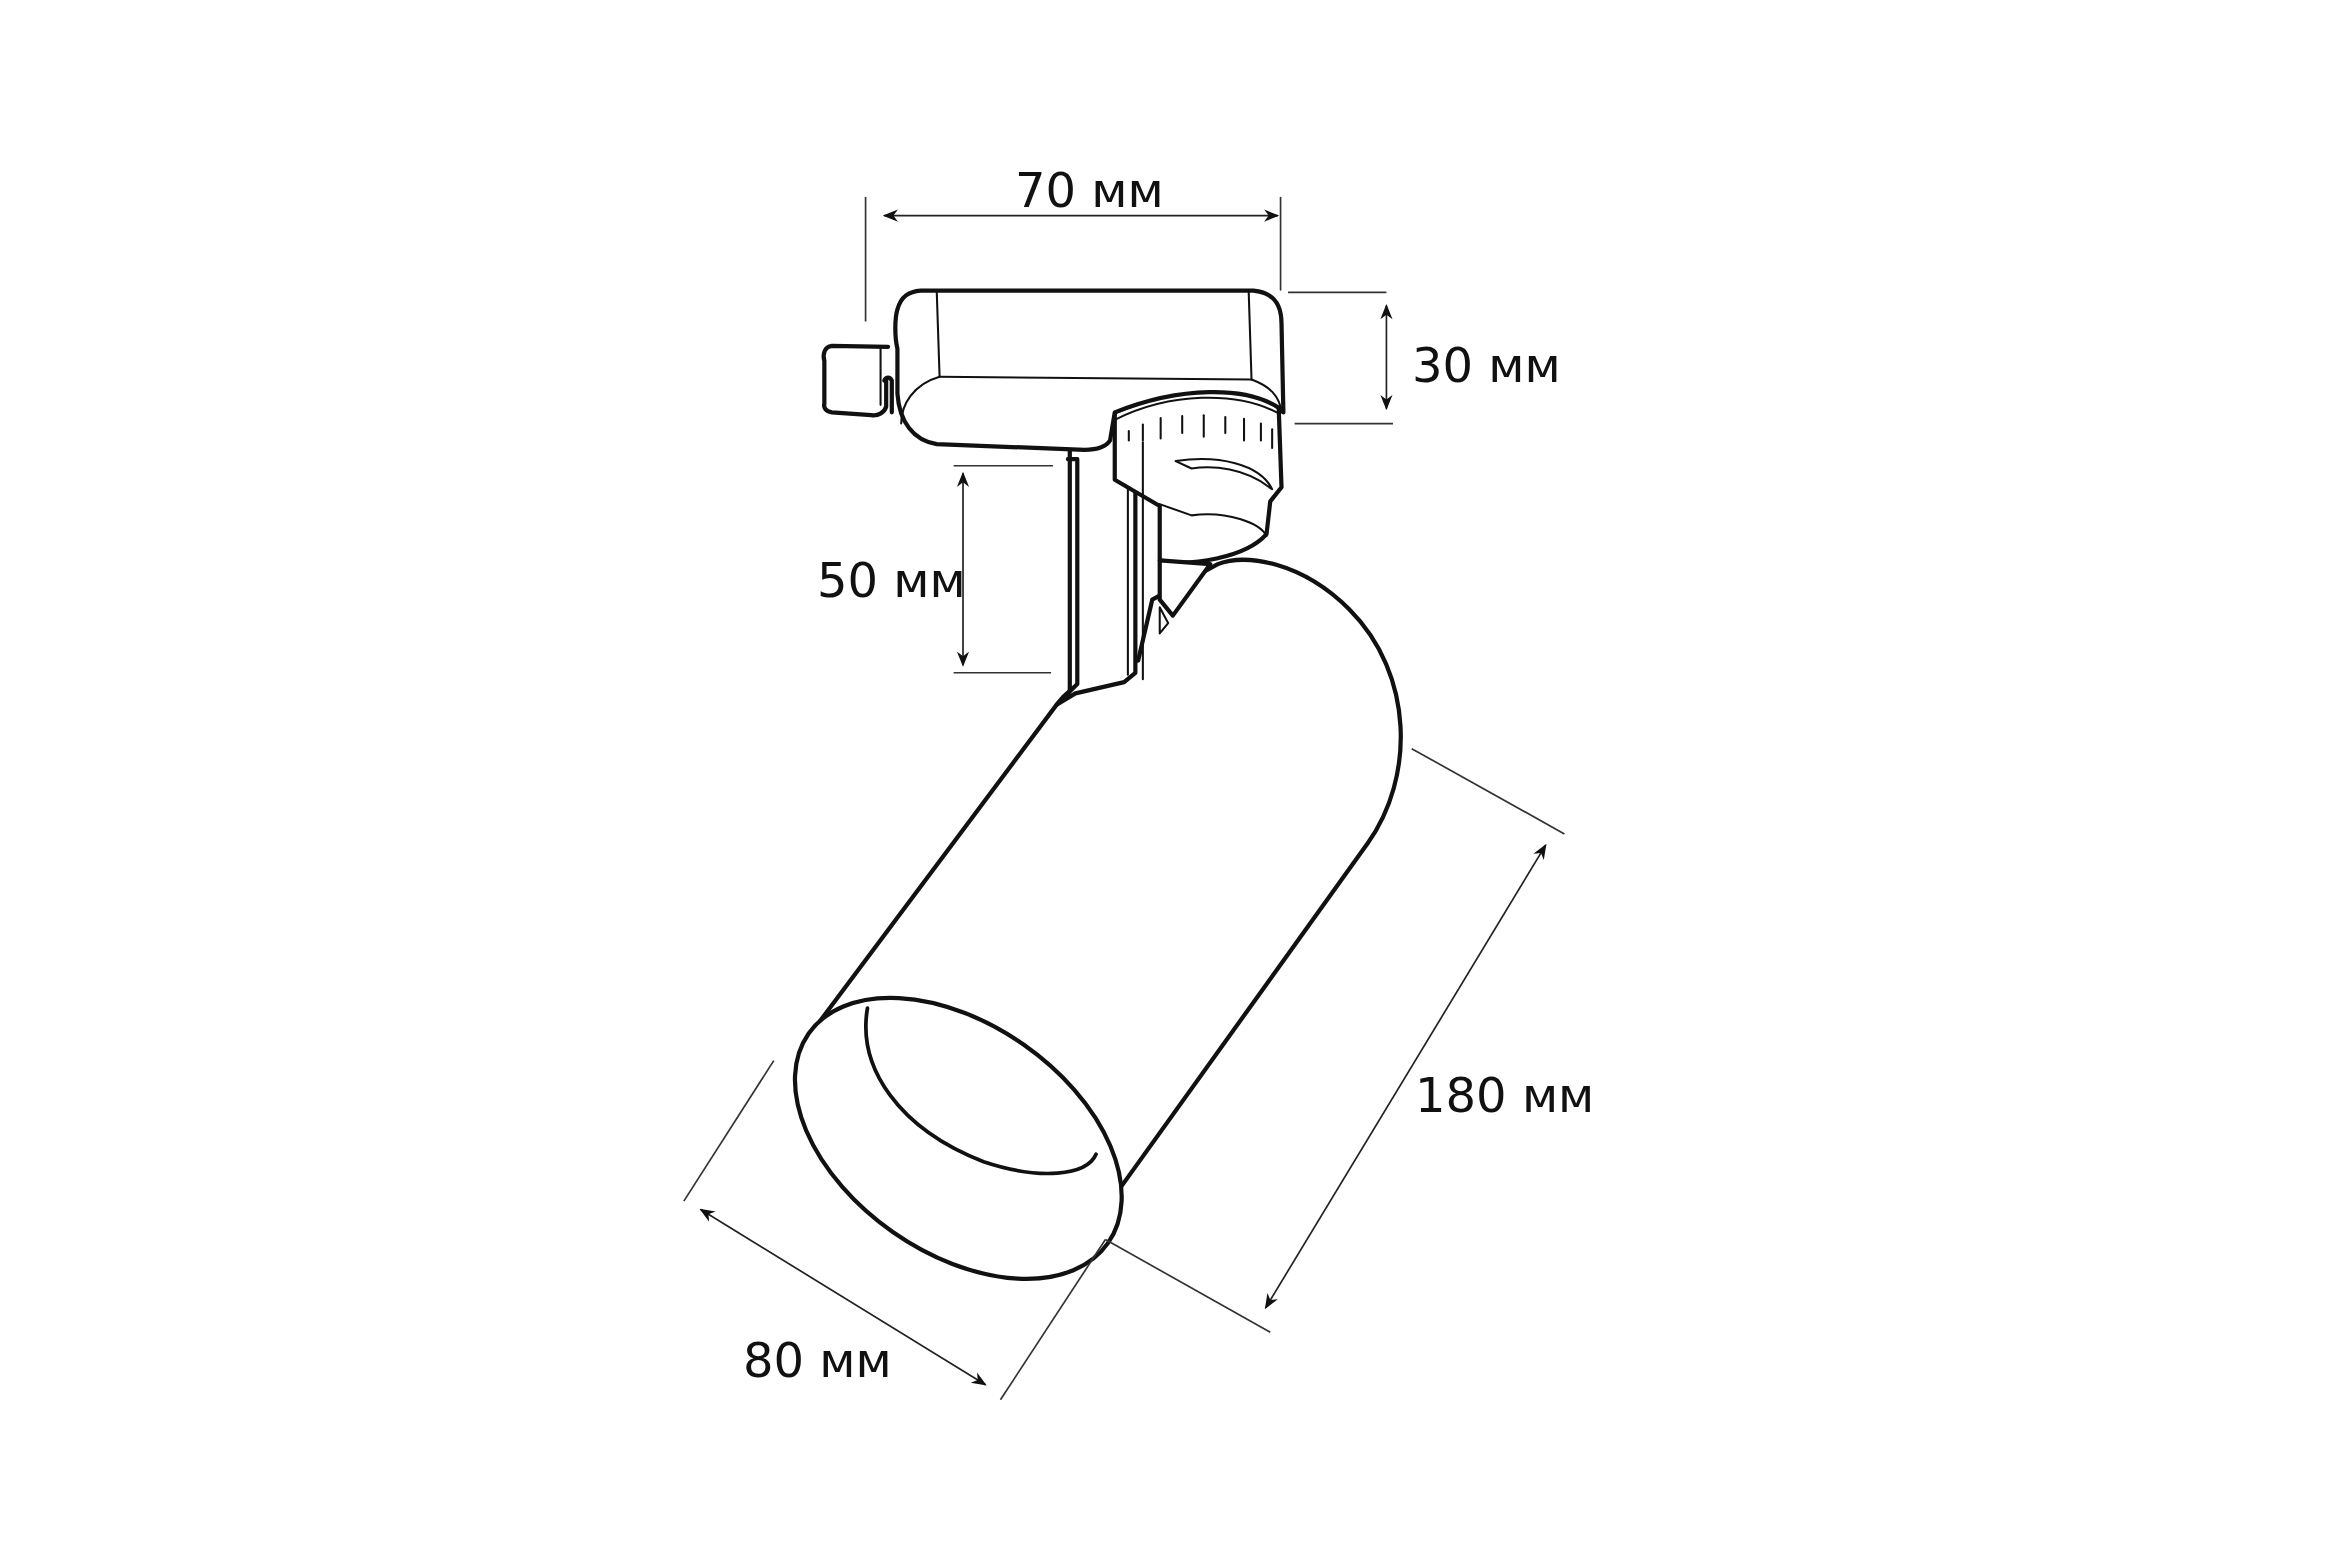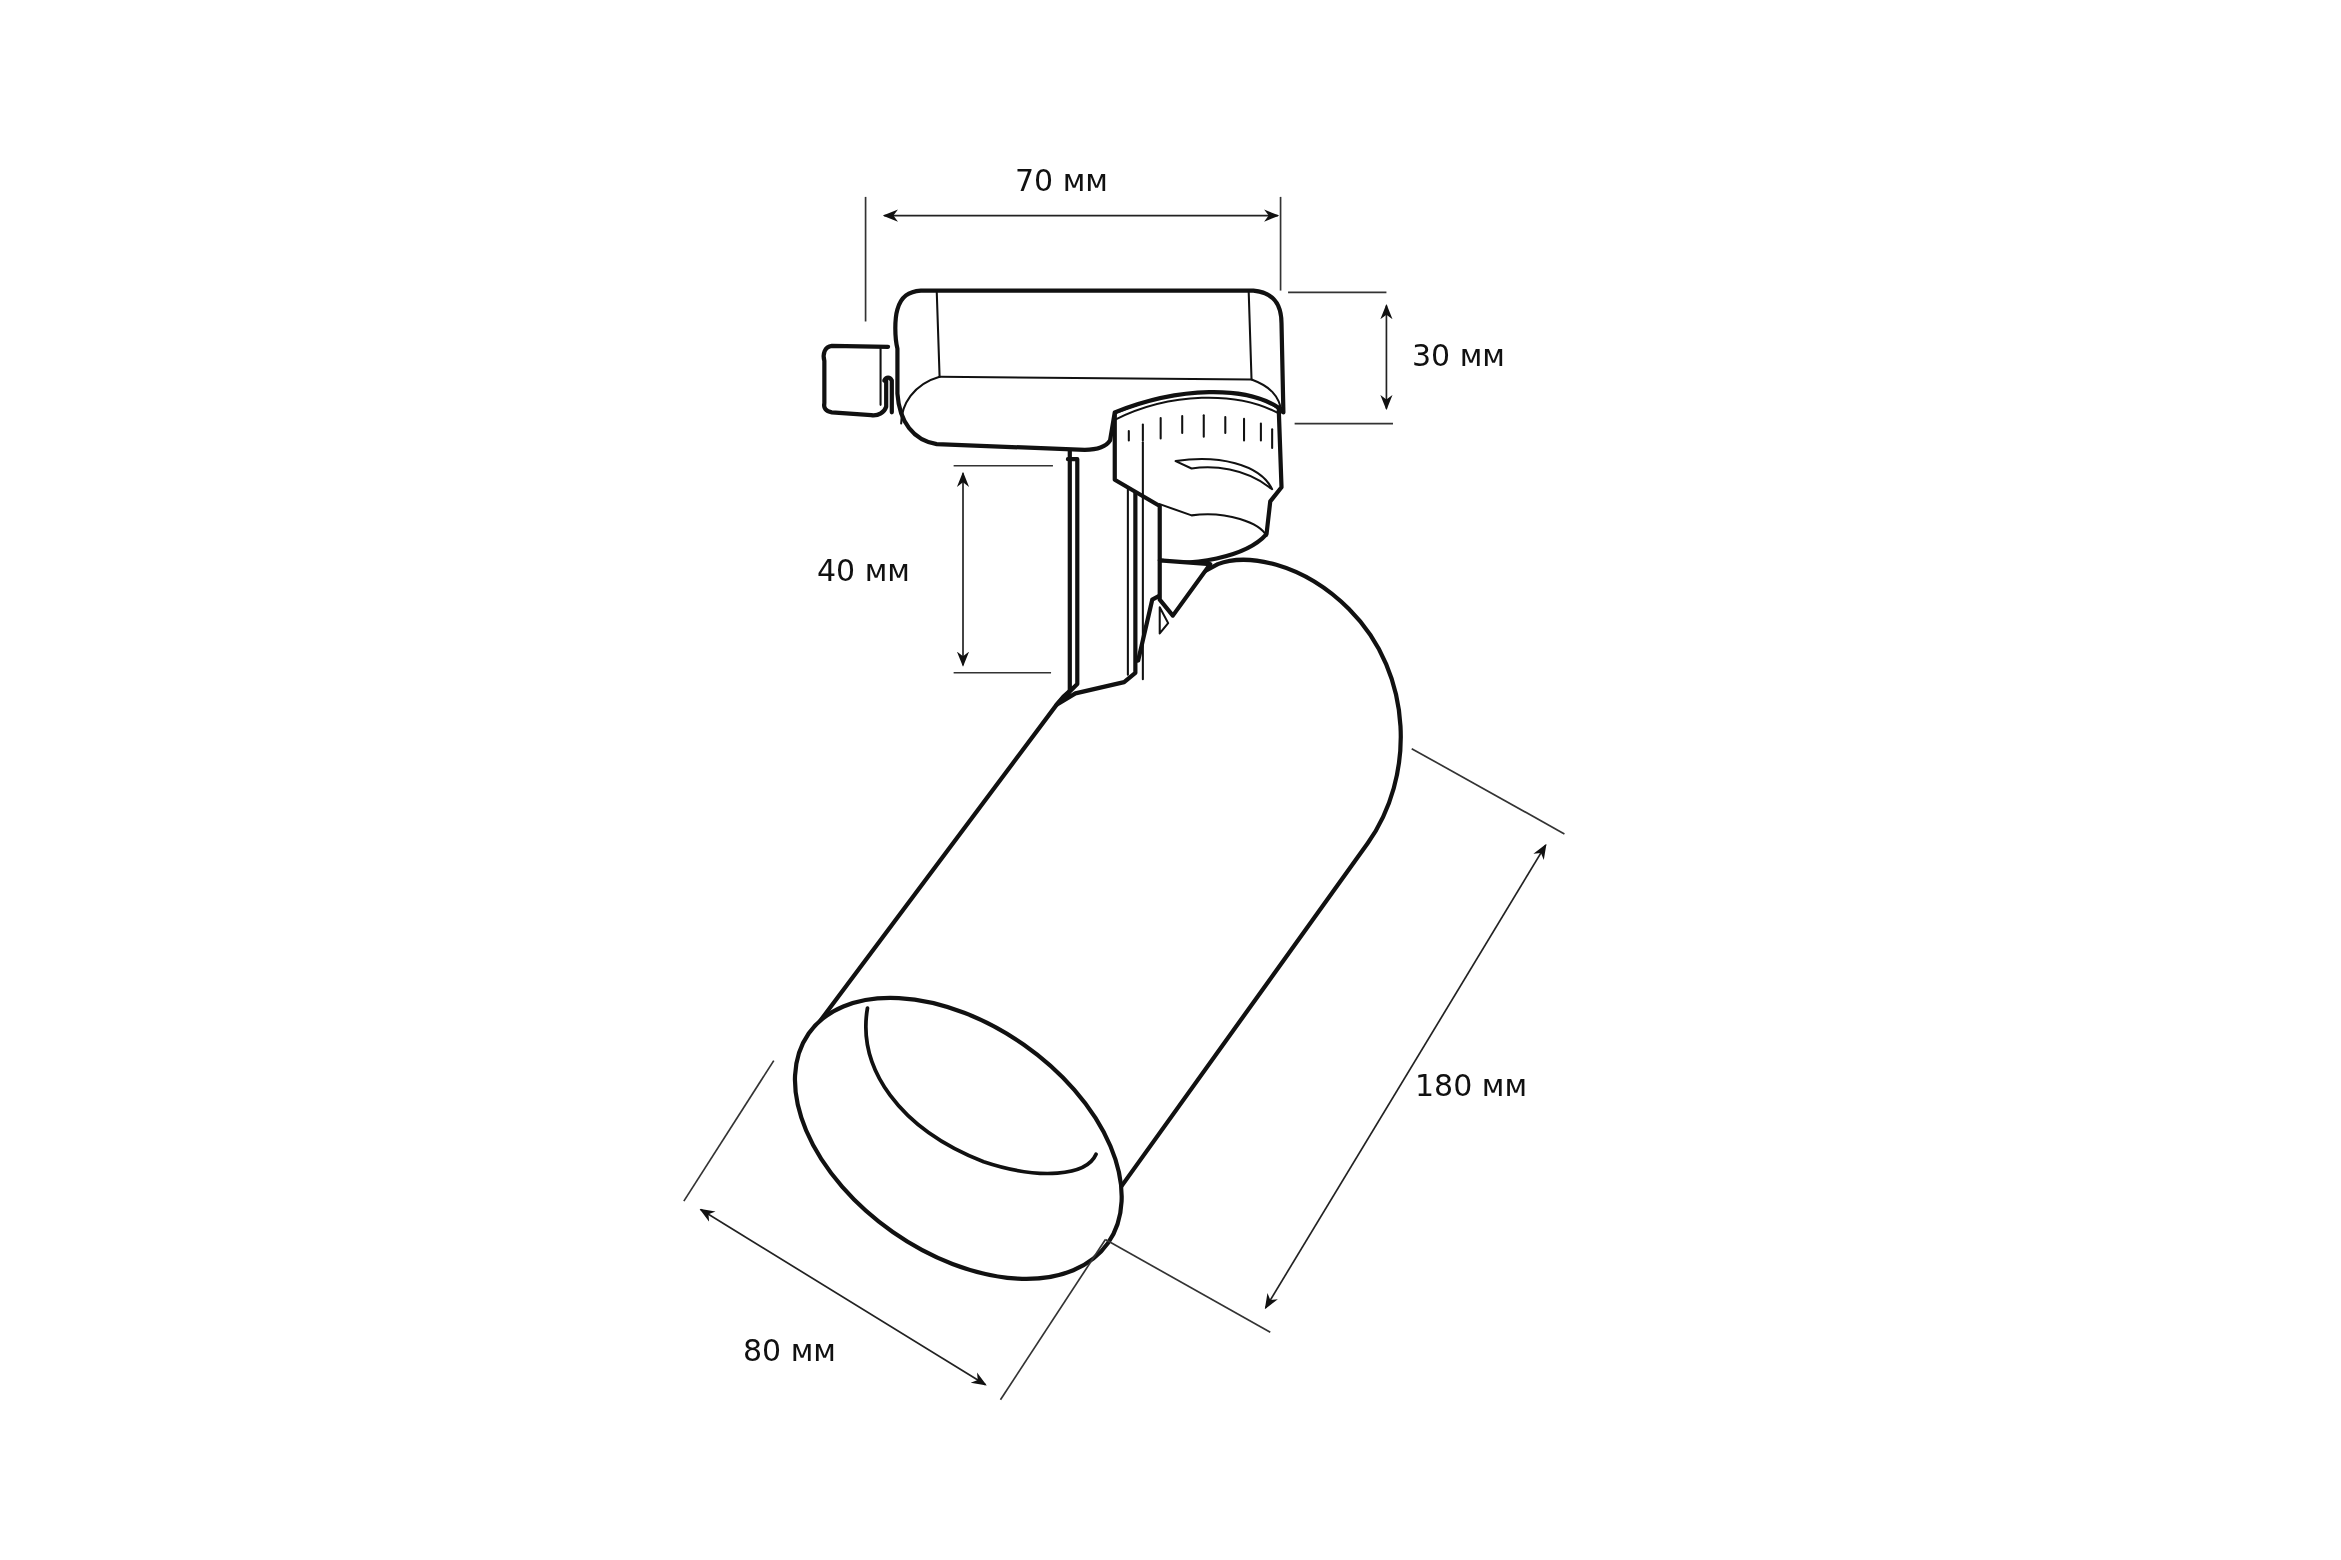--- a/index.html
+++ b/index.html
@@ -6,21 +6,21 @@
     body { width: 2341px; height: 1561px; overflow: hidden; position: relative; }
     #drawing { position: absolute; left: 0; top: 0; width: 2341px; height: 1561px; }
     .outline { fill: #ffffff; stroke: #111111; stroke-width: 4.5; stroke-linejoin: round; stroke-linecap: round; }
     .outline-nofill { fill: none; stroke: #111111; stroke-width: 4.5; stroke-linejoin: round; stroke-linecap: round; }
     .detail { fill: none; stroke: #111111; stroke-width: 2.2; stroke-linecap: round; stroke-linejoin: round; }
     .ext { fill: none; stroke: #333333; stroke-width: 1.8; }
     .dim { fill: none; stroke: #222222; stroke-width: 1.8; }
     .label {
       position: absolute;
       font-family: "DejaVu Sans", "Liberation Sans", sans-serif;
-      font-size: 30px;
+      font-size: 48px;
       color: #111111;
       white-space: nowrap;
       line-height: 1;
     }
   </style>
 </head>
 <body>
 
 <svg id="drawing" viewBox="0 0 2499 1666" xmlns="http://www.w3.org/2000/svg">
   <defs>
@@ -129,16 +129,16 @@
 
   <g>
     <line class="ext" x1="826" y1="1132" x2="730" y2="1282"></line>
     <line class="ext" x1="1180" y1="1323" x2="1068" y2="1494"></line>
     <line class="dim" x1="748" y1="1291" x2="1052" y2="1478" marker-start="url(#arr)" marker-end="url(#arr)"></line>
   </g>
 </svg>
 
 <div class="label" style="left:1015px; top:166px;">70 мм</div>
 <div class="label" style="left:1412px; top:341px;">30 мм</div>
-<div class="label" style="left:817px; top:556px;">40 мм</div>
+<div class="label" style="left:817px; top:556px;">50 мм</div>
 <div class="label" style="left:1415px; top:1071px;">180 мм</div>
 <div class="label" style="left:743px; top:1336px;">80 мм</div>
 
 
 </body></html>

